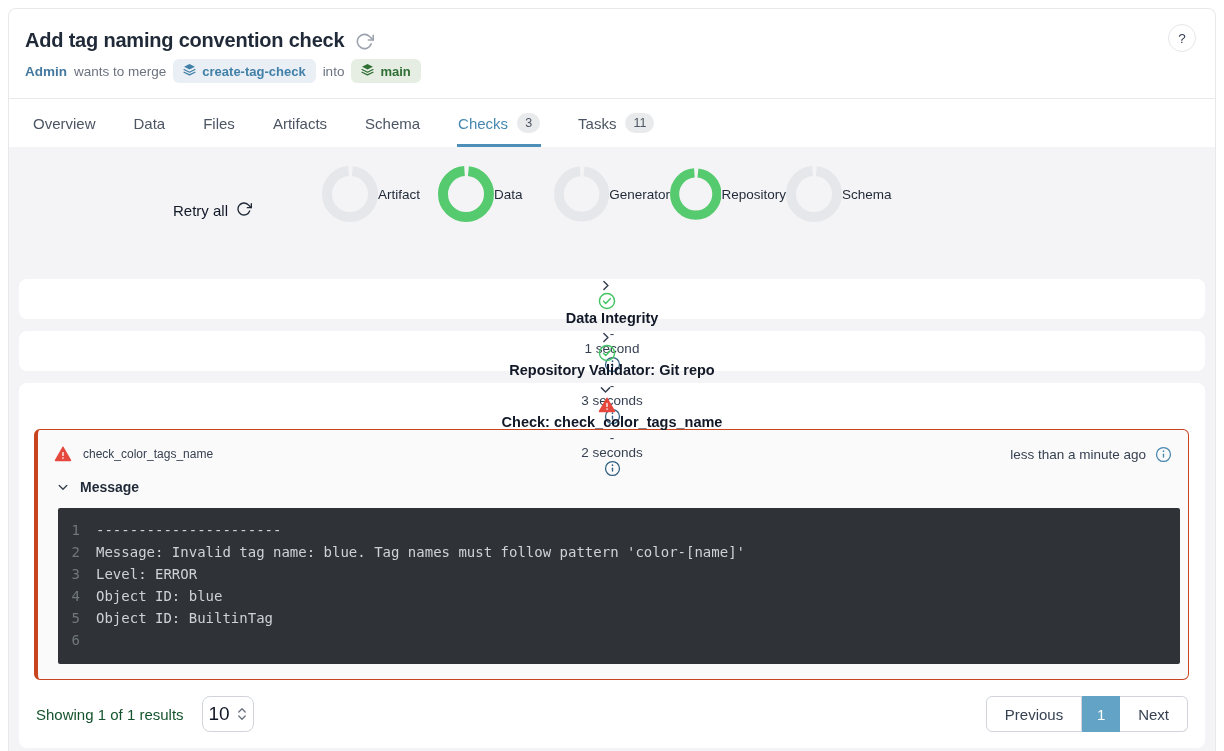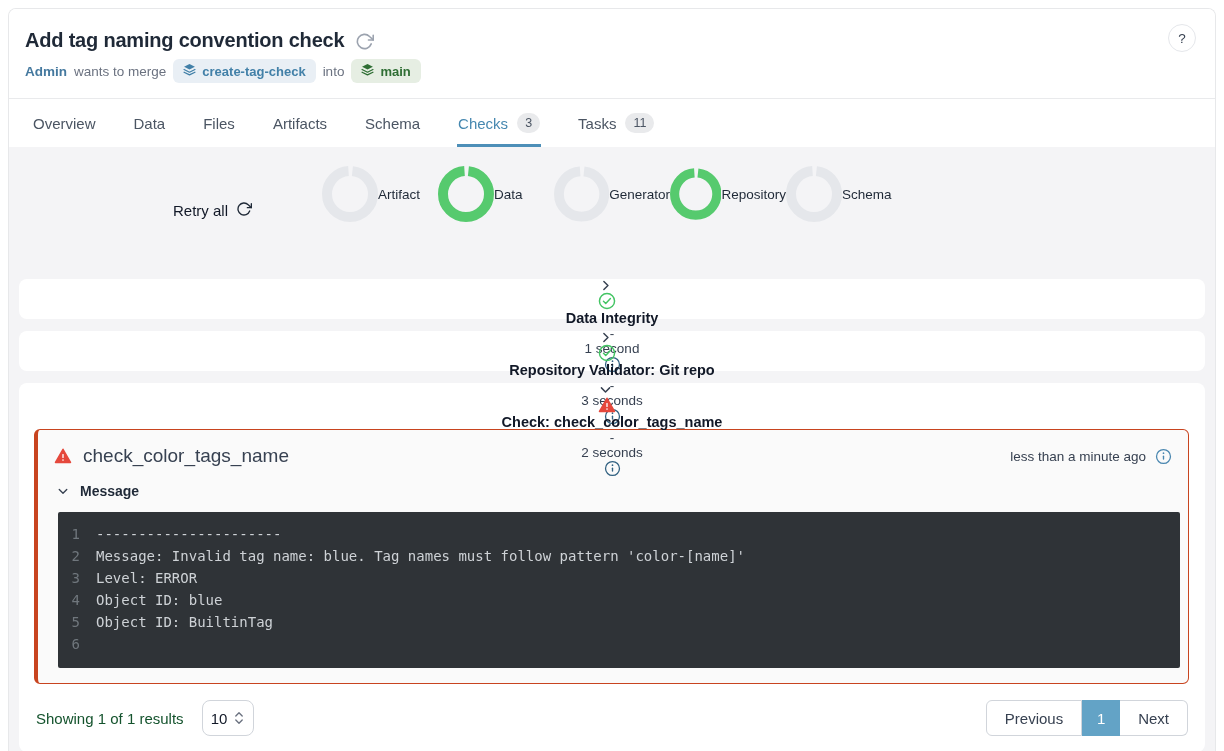--- a/index.html
+++ b/index.html
@@ -43,32 +43,32 @@
   .chev { display:inline-flex; width:14px; justify-content:center; margin-right:13px; }
   .status-ic { display:inline-flex; margin-right:11px; }
   .row-title { font-size:14.5px; font-weight:700; color:#111827; }
   .row-sep { margin:0 9px; font-size:13.5px; color:#374151; }
   .row-dur { font-size:13.5px; color:#374151; }
   .spacer { flex:1; }
   .info-ic { display:inline-flex; cursor:pointer; }
   
   .error-panel { margin:6px 16px 0 15px; background:#fafafa; border:1px solid #c8441f; border-left-width:4px; border-radius:6px; padding-bottom:15px; }
   .panel-header { display:flex; align-items:center; padding:15px 16px 9px 16px; }
-  .panel-title { margin-left:11px; font-size:19px; color:#374151; }
+  .panel-title { margin-left:11px; font-size:12px; color:#374151; }
   .panel-time { font-size:13.5px; color:#374151; margin-right:9px; }
   .message-row { display:flex; align-items:center; gap:11px; padding:7px 16px 11px 19px; cursor:pointer; }
   .message-label { font-size:14px; font-weight:700; color:#1f2937; }
   .code-block { margin:2px 8px 0 20px; background:#2f3337; border-radius:2px; padding:11px 0 13px 0; font-family:"DejaVu Sans Mono", monospace; font-size:14px; line-height:22px; }
   .code-line { display:flex; }
   .ln { width:16px; flex-shrink:0; margin:0 16px 0 6px; text-align:right; color:#70777d; }
   .code-text { color:#ced2d6; white-space:pre; }
   
   .list-footer { display:flex; align-items:center; padding:16px 17px 16px 17px; }
   .showing { font-size:15px; color:#14532d; }
-  .page-size { margin-left:18px; width:52px; height:36px; background:#fff; border:1px solid #d1d5db; border-radius:8px; display:flex; align-items:center; justify-content:center; gap:7px; font-size:15px; color:#111827; cursor:pointer; }
+  .page-size { margin-left:18px; width:52px; height:36px; background:#fff; border:1px solid #d1d5db; border-radius:8px; display:flex; align-items:center; justify-content:center; gap:7px; font-size:19px; color:#111827; cursor:pointer; }
   .pagination { margin-left:auto; display:flex; height:36px; }
   .page-btn { border:1px solid #d1d5db; background:#fff; font-family:inherit; font-size:15px; color:#374151; padding:0 18px; cursor:pointer; }
   .page-btn.first { border-radius:6px 0 0 6px; }
   .page-btn.last { border-radius:0 6px 6px 0; border-left:none; }
   .page-btn.current { background:#63a3c6; border:1px solid #63a3c6; color:#fff; width:38px; padding:0; }
 </style>
 </head>
 <body>
 
 <div class="app-card">

